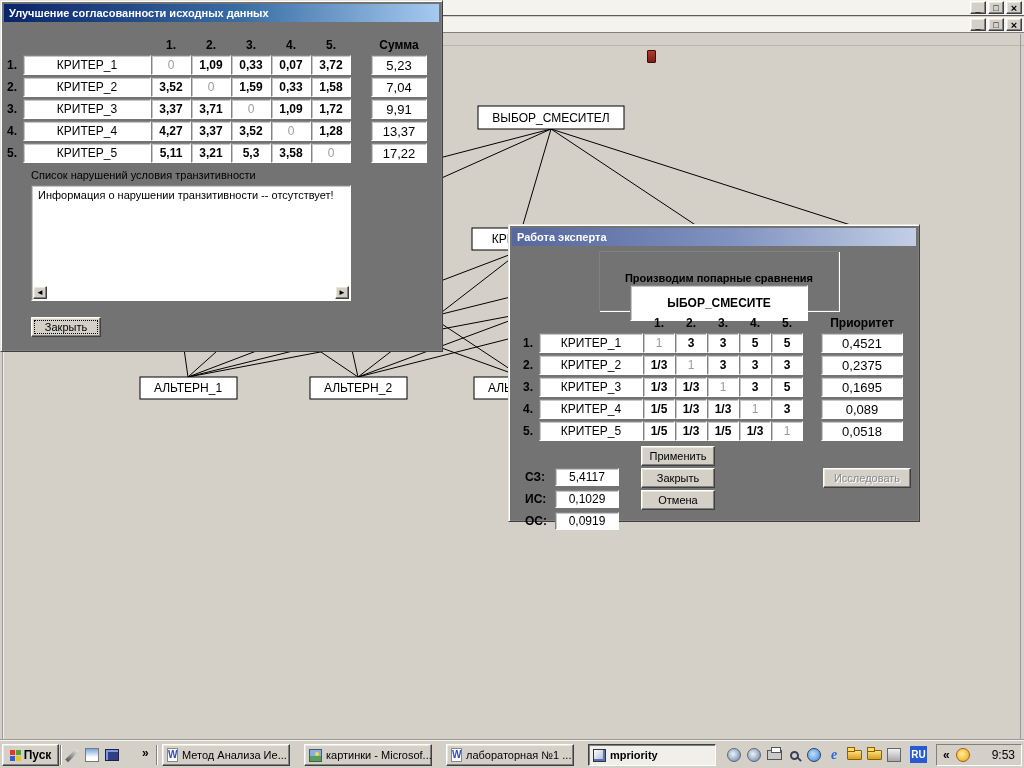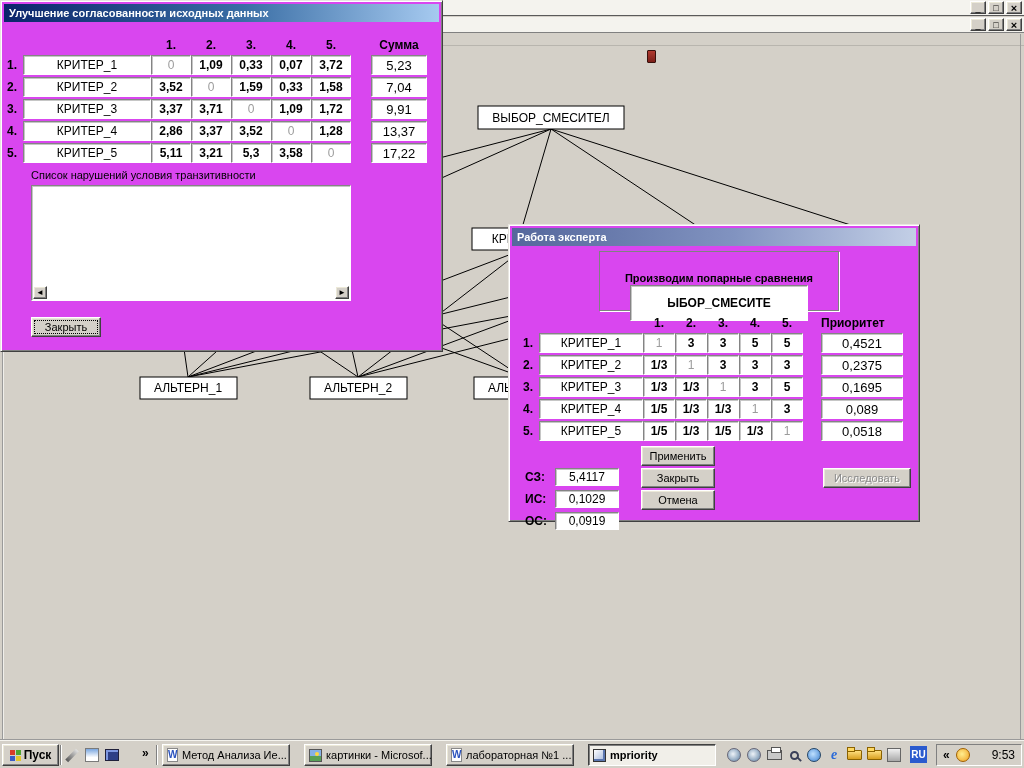--- a/index.html
+++ b/index.html
@@ -5,21 +5,21 @@
   * { box-sizing: border-box; }
   html,body { margin:0; padding:0; }
   body {
     width:1024px; height:768px; position:relative; overflow:hidden;
     background:#d4d0c8; color:#000;
     font-family:"Liberation Sans", sans-serif; font-size:11px;
   }
 
   
   .win {
-    position:absolute; background:#d946ef; z-index:10;
+    position:absolute; background:#737373; z-index:10;
     border:1px solid; border-color:#e8e6e0 #404040 #404040 #e8e6e0;
     box-shadow: inset 1px 1px 0 #ffffff, inset -1px -1px 0 #808080;
   }
   .titlebar {
     position:absolute; left:3px; top:3px; right:3px; height:18px;
     display:flex; align-items:center; padding-left:5px;
     color:#fff; font-weight:bold; font-size:11px; white-space:nowrap; overflow:hidden;
   }
   #dlg-consistency .titlebar { background:linear-gradient(90deg,#0a246a,#3a6ea5 55%,#a6caf0); }
   #dlg-expert .titlebar      { background:linear-gradient(90deg,#55679c,#8193c0 55%,#c3cfe6); }
@@ -69,21 +69,21 @@
   #dlg-expert { left:508px; top:224px; width:412px; height:298px; }
   #panel { position:absolute; left:90px; top:26px; width:240px; height:60px;
            border:1px solid #808080; box-shadow:1px 1px 0 #fff;
            text-align:center; font-weight:bold; padding-top:20px; line-height:13px; }
   #objbox { position:absolute; left:30px; top:33px; width:178px; height:36px;
             display:flex; align-items:center; justify-content:center; font-size:12px; }
   #m2 { position:absolute; left:14px; top:90px; }
   #m2 .h-spacer { width:120px; }
   #m2 .hcell { width:32px; text-align:center; }
   #m2 .h-gap { width:18px; }
-  #m2 .hpr   { width:82px; }
+  #m2 .hpr   { width:82px; text-align:center; }
   #m2 .ncell { width:104px; height:20px; }
   #m2 .vcell { width:32px; height:20px; }
   #m2 .gap18 { width:18px; }
   #m2 .prcell { width:82px; height:20px; }
 
   #stats { position:absolute; left:16px; top:221px;margin-top:20px; }
   .statrow { display:flex; align-items:center; height:22px; }
   .statlabel { width:30px; font-weight:bold; font-size:12px; }
   .statval { width:64px; height:18px; font-size:12px; display:flex; align-items:center; justify-content:center; }
   #apply-btn  { position:absolute; left:132px; top:221px; width:74px; height:20px; }
@@ -292,21 +292,21 @@
           <span class="vcell sunken diag">0</span>
           <span class="vcell sunken">1,09</span>
           <span class="vcell sunken">1,72</span>
           <span class="gap20"></span>
           <span class="sumcell sunken">9,91</span>
         </div>
 
         <div class="mrow">
           <span class="rownum">4.</span>
           <span class="ncell sunken">КРИТЕР_4</span>
-          <span class="vcell sunken">2,86</span>
+          <span class="vcell sunken">4,27</span>
           <span class="vcell sunken">3,37</span>
           <span class="vcell sunken">3,52</span>
           <span class="vcell sunken diag">0</span>
           <span class="vcell sunken">1,28</span>
           <span class="gap20"></span>
           <span class="sumcell sunken">13,37</span>
         </div>
 
         <div class="mrow">
           <span class="rownum">5.</span>
@@ -317,20 +317,21 @@
           <span class="vcell sunken">3,58</span>
           <span class="vcell sunken diag">0</span>
           <span class="gap20"></span>
           <span class="sumcell sunken">17,22</span>
         </div>
 
     </div>
 
     <div id="viol-label">Список нарушений условия транзитивности</div>
     <div id="viol-box" class="sunken">
+      <div id="viol-text">Информация о нарушении транзитивности -- отсутствует!</div>
       <button class="btn scrollbtn sleft">◄</button>
       <button class="btn scrollbtn sright">►</button>
     </div>
     <button id="close1" class="btn focused">Закрыть</button>
   </div>
 
   <div id="dlg-expert" class="win">
     <div class="titlebar">
       <span>Работа эксперта</span>
     </div>

